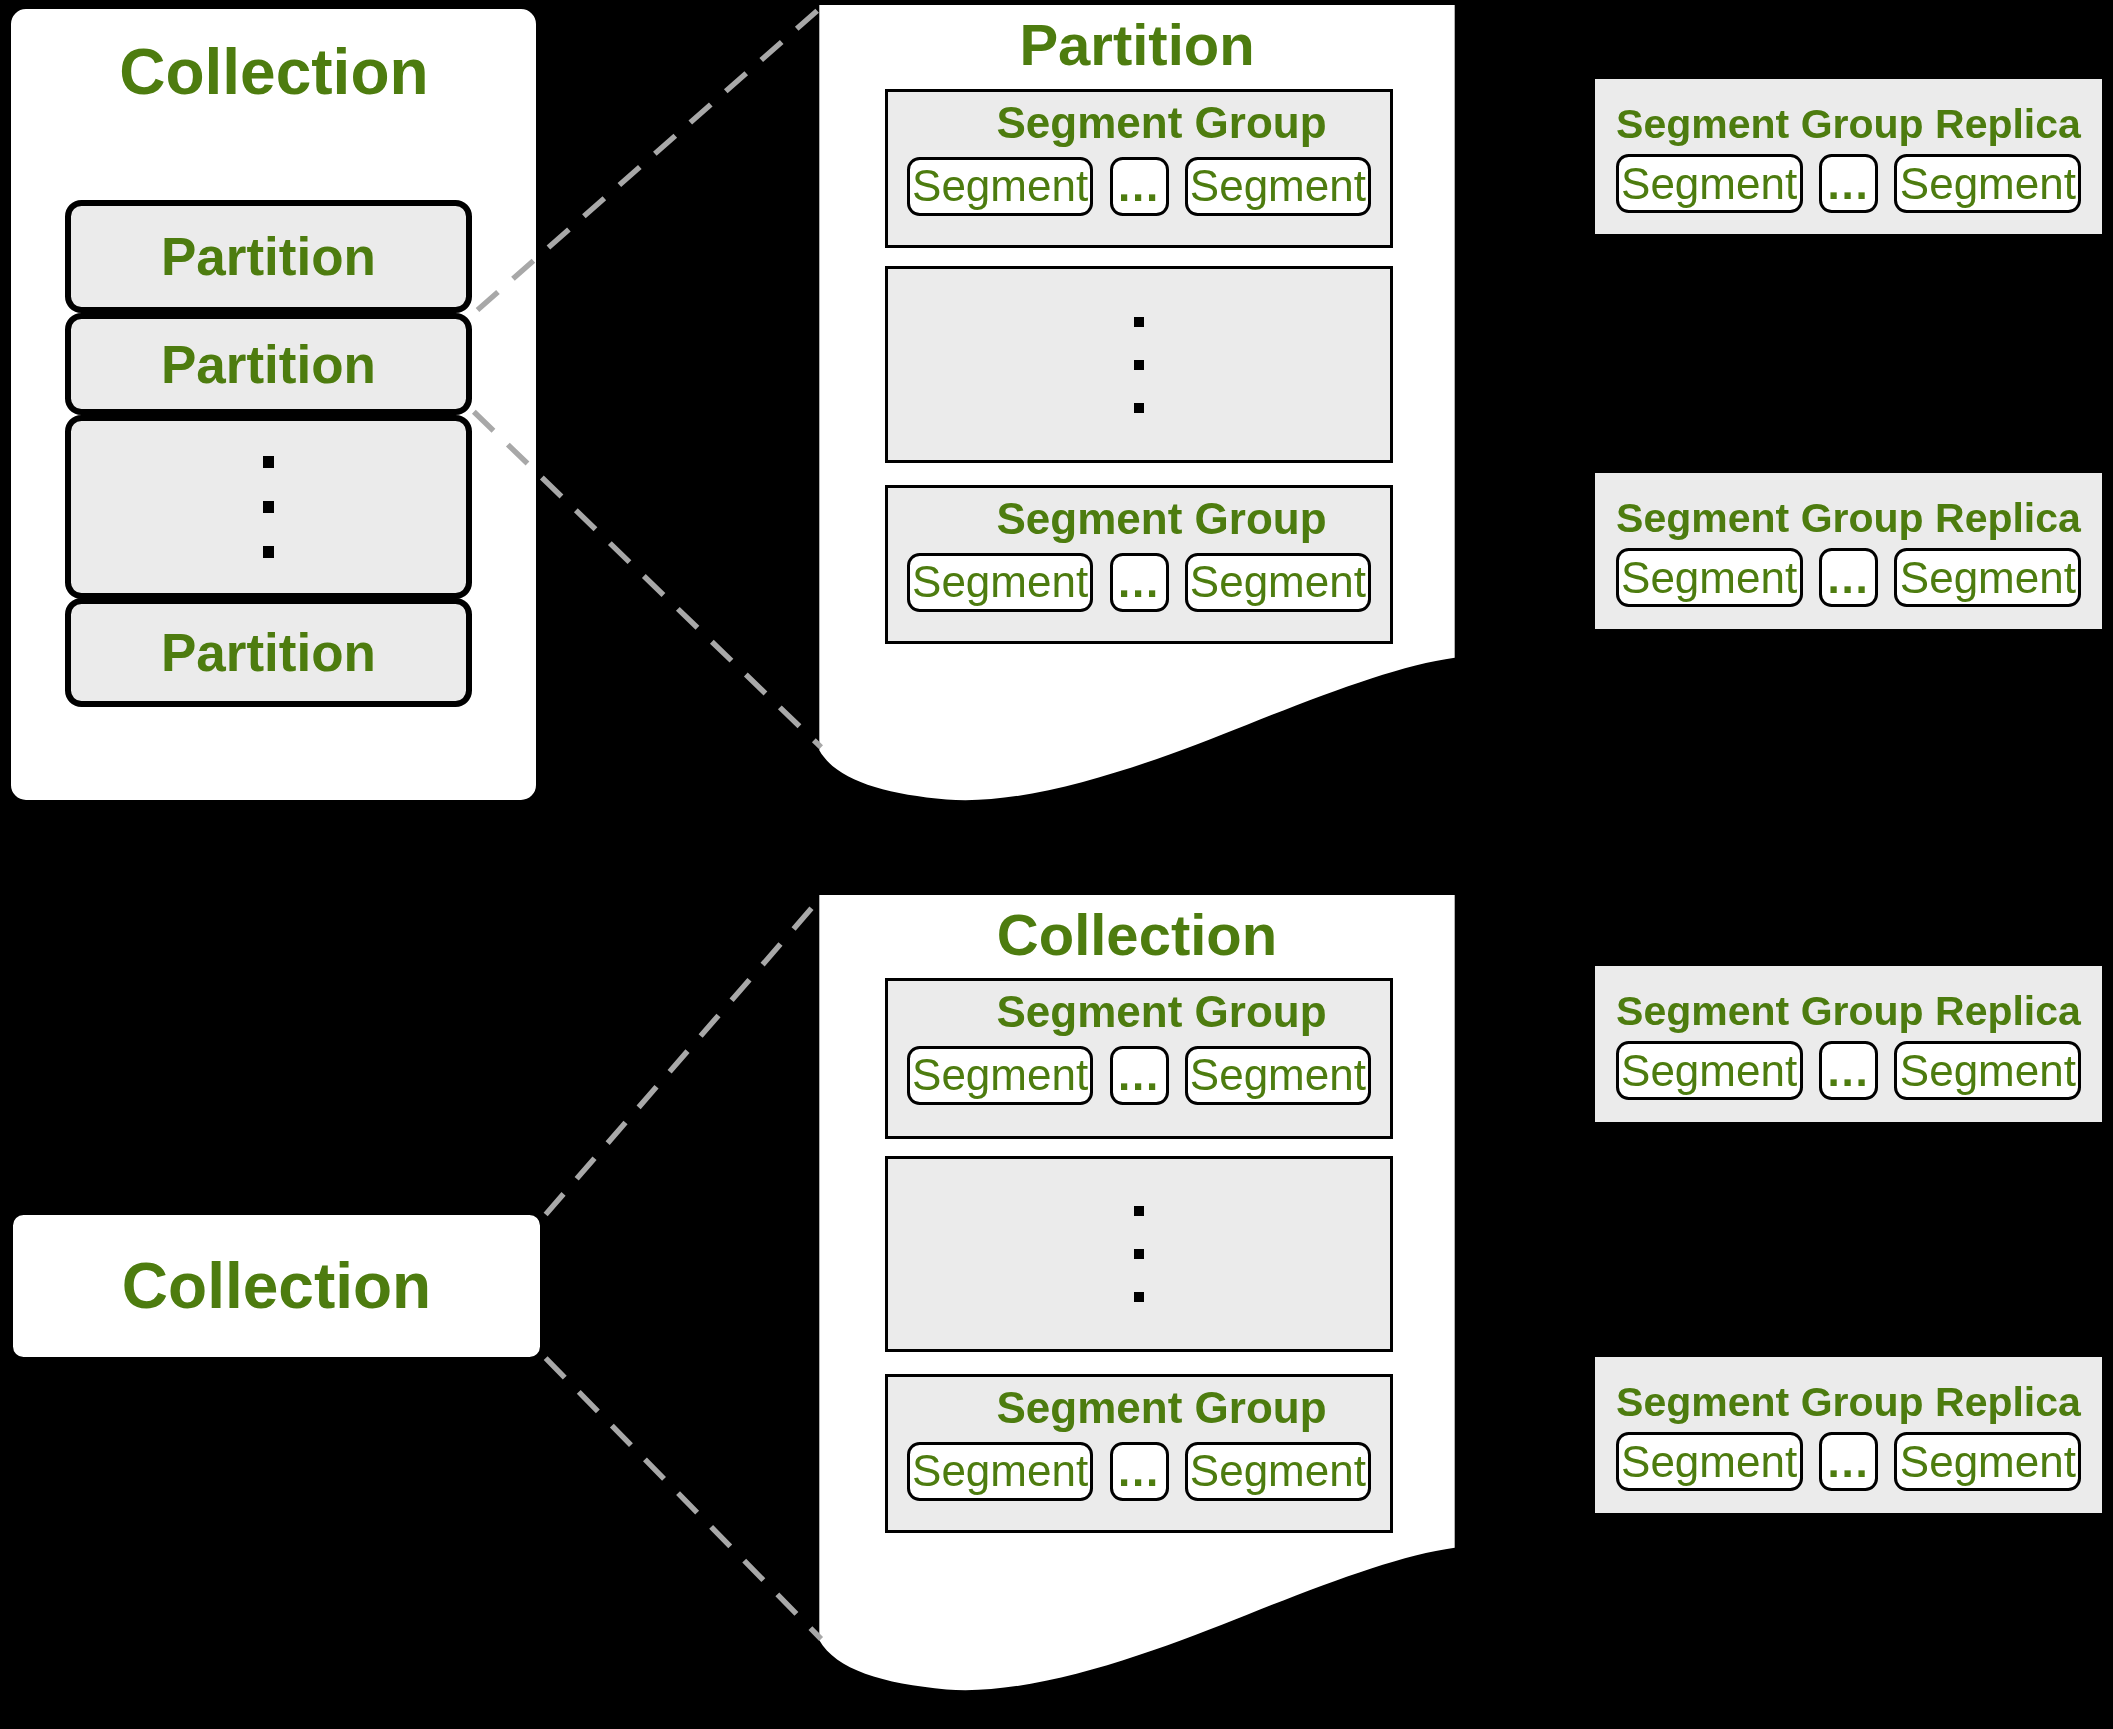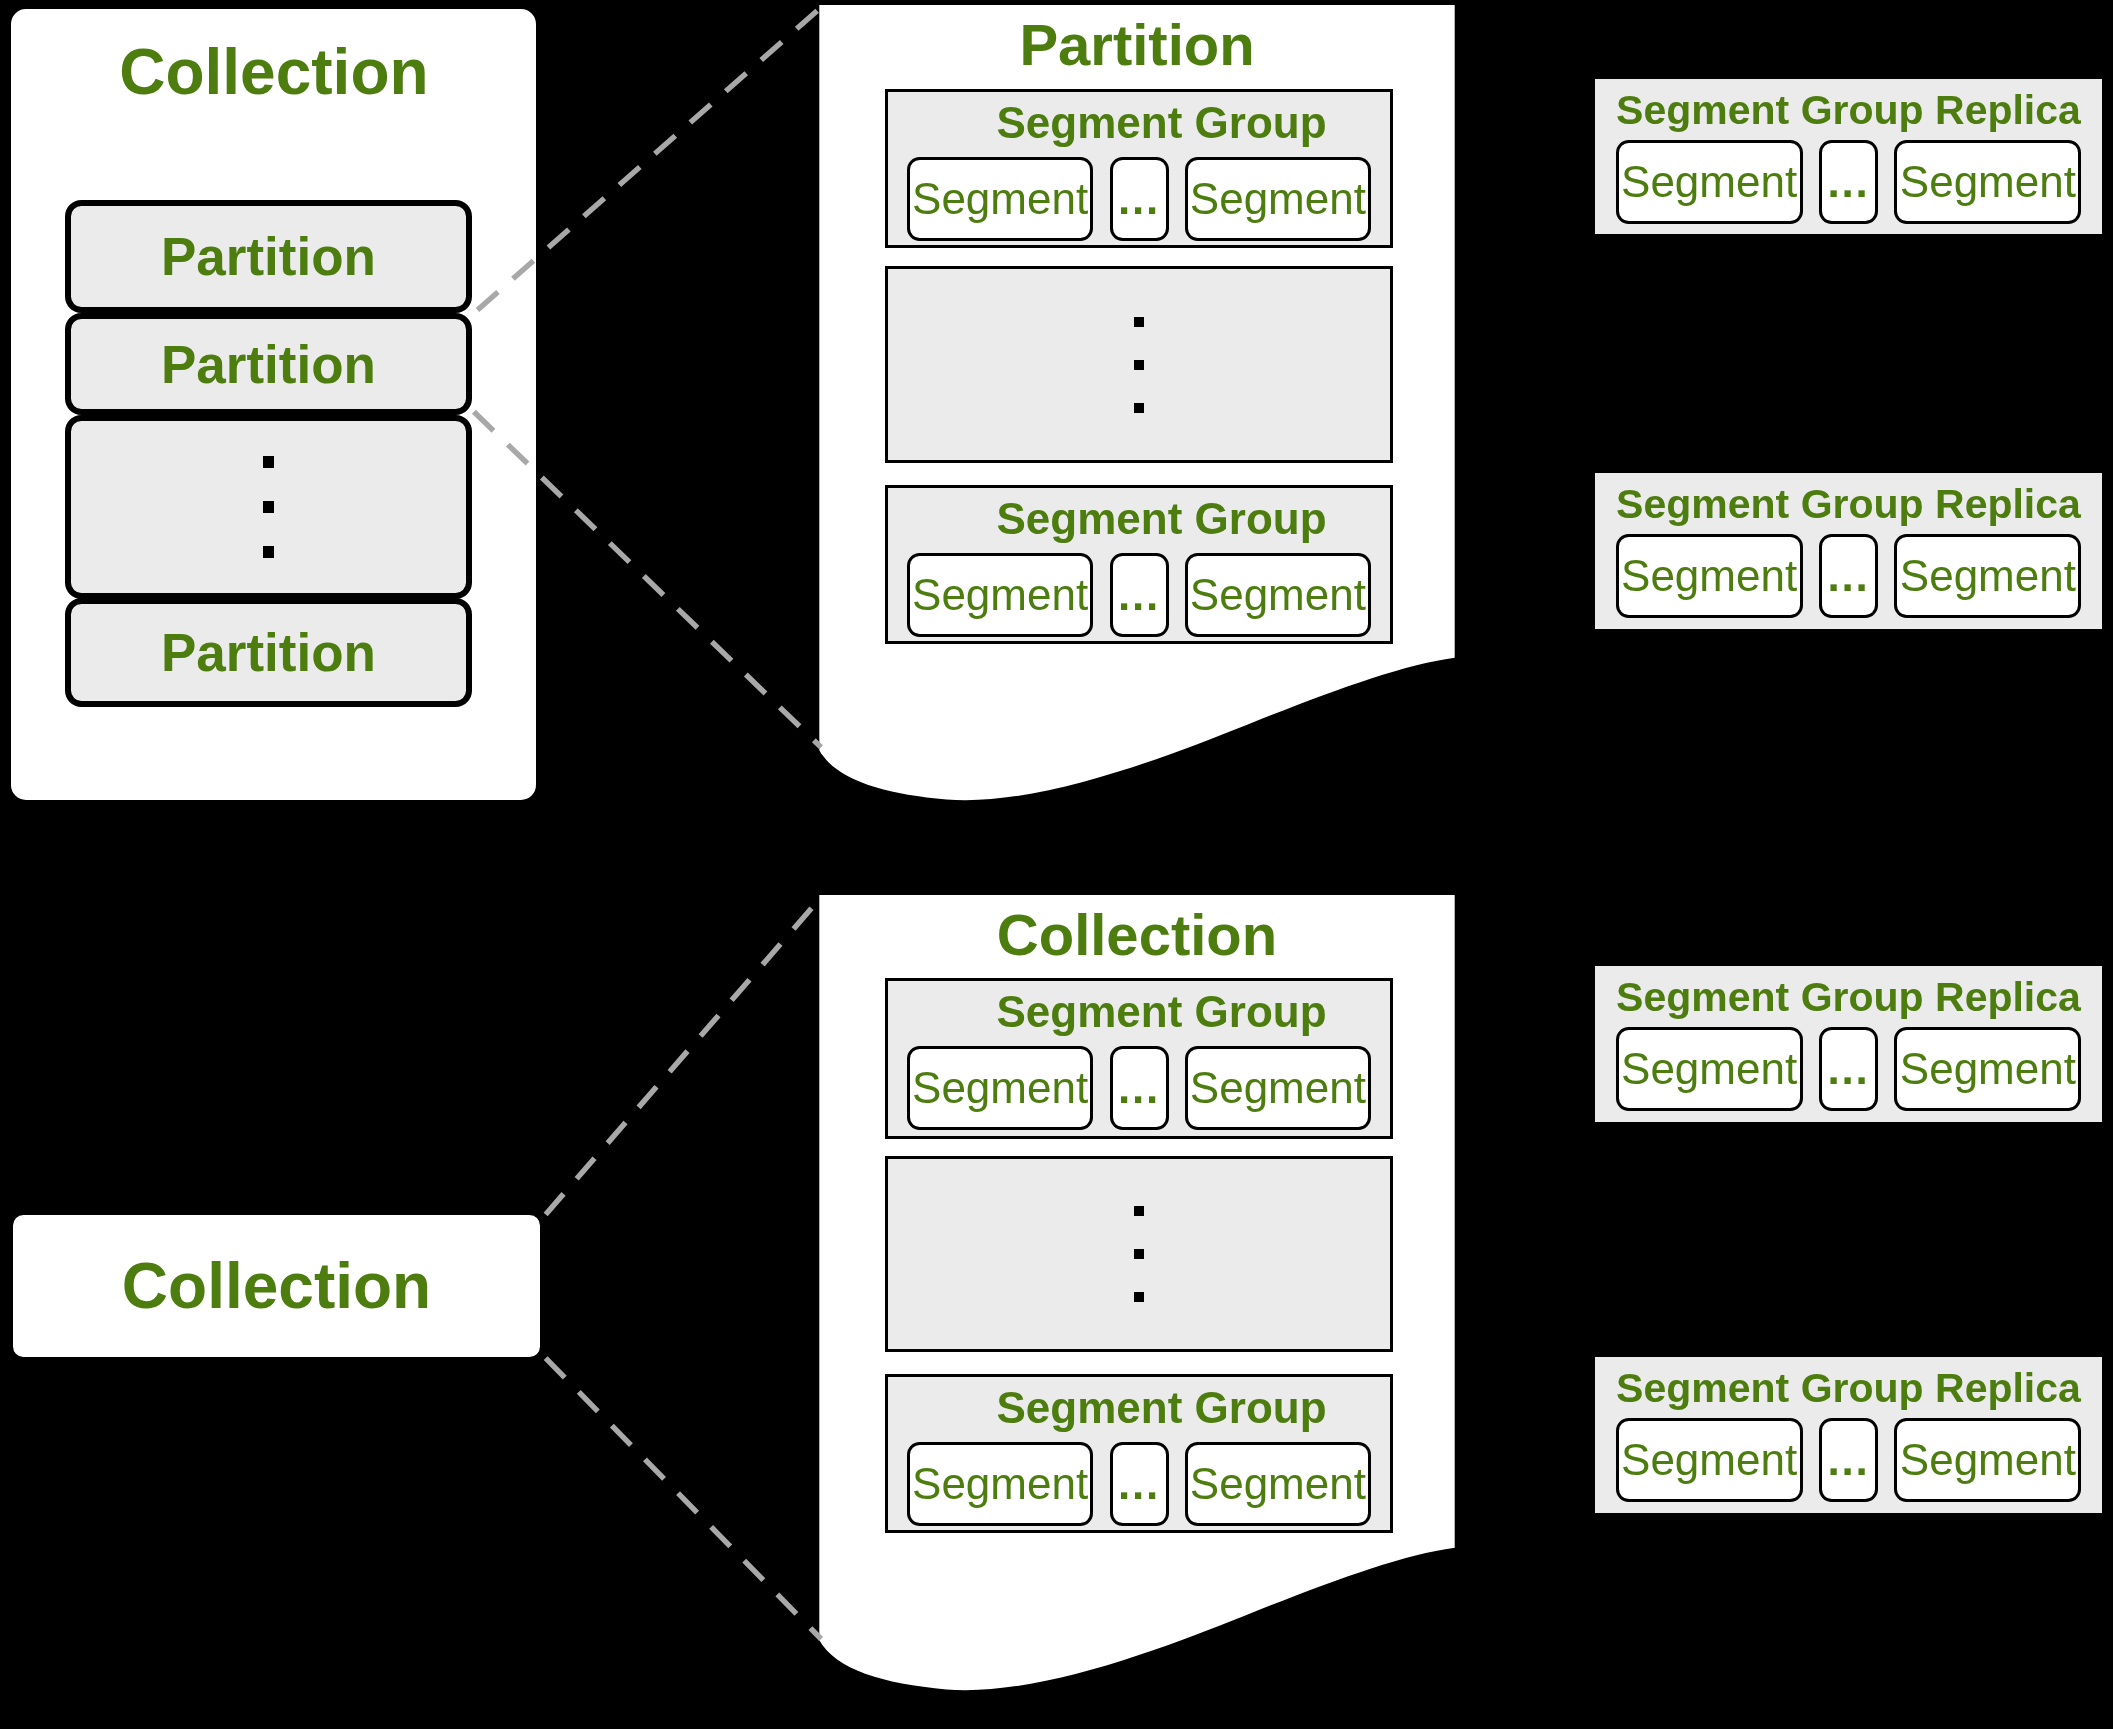--- a/index.html
+++ b/index.html
@@ -17,29 +17,29 @@
   .pdots{background:#ebebeb;border:6.4px solid #000;border-radius:16.4px;
          display:flex;flex-direction:column;align-items:center;justify-content:center;gap:33px;}
   .sqdot{width:11.8px;height:11.8px;background:#000;}
   .sqdot.small{width:10px;height:10px;}
 
   
   .panel-title{font-size:58px;font-weight:700;text-align:center;}
   .sg{background:#ebebeb;border:3.6px solid #000;display:flex;flex-direction:column;align-items:center;padding-top:7.3px;}
   .sg-title{font-size:44px;font-weight:700;line-height:1.1;margin-left:45px;}
   .seg-row{display:flex;gap:16.4px;align-items:center;margin-top:9px;}
-  .seg{background:#fff;border:3.6px solid #000;border-radius:12.7px;height:84px;
+  .seg{background:#fff;border:3.6px solid #000;border-radius:12.7px;height:59px;
        display:flex;align-items:center;justify-content:center;font-size:44px;}
   .seg.w1{width:186px;}
   .seg.dots{width:59px;font-weight:700;letter-spacing:1.8px;}
   .gdots{background:#ebebeb;border:3.6px solid #000;
          display:flex;flex-direction:column;align-items:center;justify-content:center;gap:33px;}
 
   
-  .replica{background:#ebebeb;display:flex;flex-direction:column;align-items:center;padding-top:9px;}
+  .replica{background:#ebebeb;display:flex;flex-direction:column;align-items:center;padding-top:23px;}
   .replica-title{font-size:41px;font-weight:700;line-height:1.1;}
   .replica .seg-row{margin-top:7.3px;}
   .replica .seg.w1{width:187px;}
 
   
   .bl-card{background:#fff;border:4.5px solid #000;border-radius:14.5px;
            display:flex;align-items:center;justify-content:center;
            font-size:64px;font-weight:700;}
 
   svg{display:block;}

